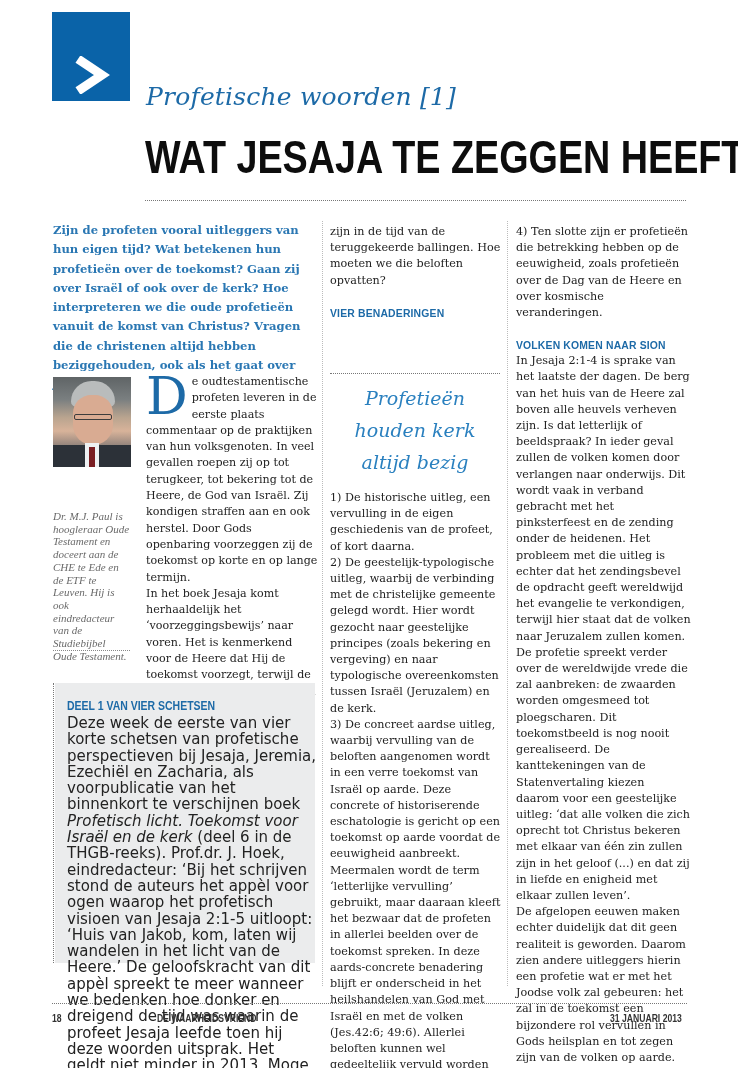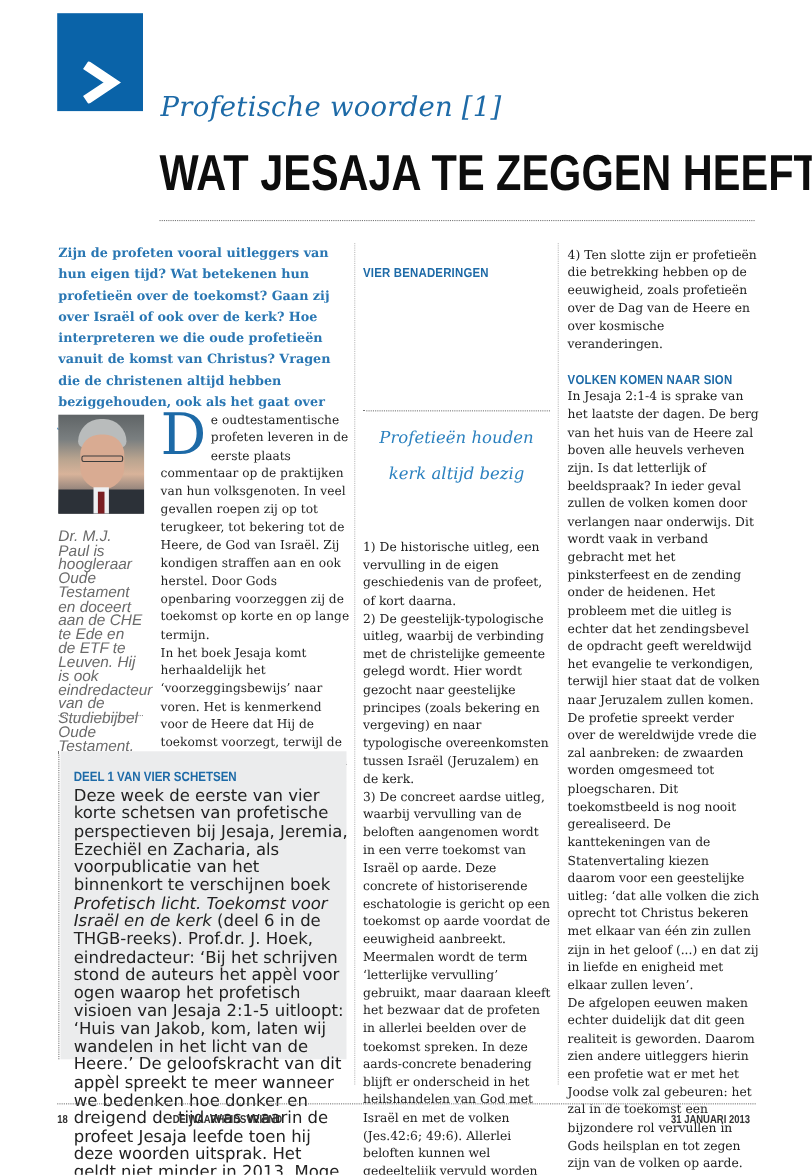--- a/index.html
+++ b/index.html
@@ -15,38 +15,38 @@
   .col { position: absolute; font-size: 11.2px; line-height: 16.2px; color: #222; }
   .lead { position: absolute; left: 53px; top: 221px; width: 268px; font-family: "DejaVu Serif", serif; font-weight: 700; font-size: 11.6px; line-height: 19.3px; color: #2a77b3; }
 
   .photo { position: absolute; left: 53px; top: 377px; width: 78px; height: 90px; background: linear-gradient(180deg,#5f6466 0%,#7a7f80 25%,#b9a48f 45%,#d8b39a 60%,#6d6a6b 85%,#2e3237 100%); overflow: hidden; }
   .photo .hair { position: absolute; left: 18px; top: 4px; width: 44px; height: 26px; border-radius: 22px 22px 6px 6px; background: #b9bcbc; }
   .photo .face { position: absolute; left: 20px; top: 18px; width: 40px; height: 50px; border-radius: 20px 20px 22px 22px; background: #d9ab92; }
   .photo .glasses { position: absolute; left: 21px; top: 37px; width: 38px; height: 6px; border: 1.5px solid #3c3c3c; border-radius: 2px; }
   .photo .suit { position: absolute; left: 0; top: 68px; width: 78px; height: 22px; background: #2c3138; }
   .photo .shirt { position: absolute; left: 32px; top: 66px; width: 14px; height: 24px; background: #eef0f2; }
   .photo .tie { position: absolute; left: 36px; top: 70px; width: 6px; height: 20px; background: #7a1e22; }
-  .caption { position: absolute; left: 53px; top: 481px; width: 78px; font-family: Liberation Sans, sans-serif; font-style: italic; font-size: 14px; line-height: 12.7px; color: #6a6a6a; }
+  .caption { position: absolute; left: 53px; top: 510px; width: 78px; font-family: Liberation Serif, serif; font-style: italic; font-size: 11px; line-height: 12.7px; color: #6a6a6a; }
   .caption-rule { position: absolute; left: 53px; top: 650px; width: 77px; border-top: 1px dotted #888; }
 
   .body1 { left: 146px; top: 374px; width: 172px; font-size: 11.1px; line-height: 16.3px; }
   .dropcap { float: left; font-size: 52px; line-height: 42px; color: #1d6aa7; margin: 1px 4px 0 0; font-family: "DejaVu Serif", serif; }
 
   .infobox { position: absolute; left: 55px; top: 683px; width: 260px; height: 280px; background: #ebeced; }
   .infobox-dots { position: absolute; left: 53px; top: 683px; height: 280px; border-left: 1px dotted #777; }
   .infobox-title { position: absolute; left: 67px; top: 699px; font-family: "Liberation Sans", sans-serif; font-weight: 700; font-size: 12.2px; color: #1d6aa7; transform: scaleX(0.86); transform-origin: left top; white-space: nowrap; }
   .infobox-text { position: absolute; left: 67px; top: 715px; width: 250px; font-family: "DejaVu Sans", sans-serif; font-size: 15px; line-height: 16.3px; color: #222; }
   .infobox-text i { font-style: italic; }
 
   .sep-dots { position: absolute; border-left: 1px dotted #bbb; }
 
   .col2 { left: 330px; top: 224px; width: 172px; }
   .sub { font-family: "Liberation Sans", sans-serif; font-weight: 700; font-size: 11.8px; color: #1d6aa7; letter-spacing: 0.2px; transform: scaleX(0.88); transform-origin: left top; white-space: nowrap; display: block; height: 16px; }
   .quote-rule { position: absolute; left: 330px; top: 373px; width: 170px; border-top: 1px dotted #777; }
-  .pullquote { position: absolute; left: 330px; top: 382px; width: 170px; text-align: center; font-family: "DejaVu Serif", serif; font-style: italic; font-size: 15px; line-height: 32px; color: #2a80bf; }
+  .pullquote { position: absolute; left: 330px; top: 382px; width: 170px; text-align: center; font-family: "DejaVu Serif", serif; font-style: italic; font-size: 19px; line-height: 32px; color: #2a80bf; }
   .col2b { left: 330px; top: 490px; width: 172px; }
 
   .col3 { left: 516px; top: 224px; width: 175px; }
 
   .rule-bottom { position: absolute; left: 52px; top: 1003px; width: 635px; border-top: 1px dotted #777; }
   .footer { position: absolute; top: 1012px; font-family: "Liberation Sans", sans-serif; font-weight: 700; font-size: 10.5px; color: #333; transform: scaleX(0.82); transform-origin: left top; white-space: nowrap; }
   .f-page { left: 52px; }
   .f-mag { left: 157px; }
   .f-date { left: 610px; }
 
@@ -86,20 +86,21 @@
 
 <div class="infobox"></div>
 <div class="infobox-dots"></div>
 <div class="infobox-title">DEEL 1 VAN VIER SCHETSEN</div>
 <p class="infobox-text"><span>Deze week de eerste van vier korte schetsen van profetische perspectieven bij Jesaja, Jeremia, Ezechiël en Zacharia, als voorpublicatie van het binnenkort te verschijnen boek </span><i>Profetisch licht. Toekomst voor Israël en de kerk</i><span> (deel 6 in de THGB-reeks). Prof.dr. J. Hoek, eindredacteur: ‘Bij het schrijven stond de auteurs het appèl voor ogen waarop het profetisch visioen van Jesaja 2:1-5 uitloopt: ‘Huis van Jakob, kom, laten wij wandelen in het licht van de Heere.’ De geloofskracht van dit appèl spreekt te meer wanneer we bedenken hoe donker en dreigend de tijd was waarin de profeet Jesaja leefde toen hij deze woorden uitsprak. Het geldt niet minder in 2013. Moge Joden en heidenen verenigd worden in de hoop op de God en Vader van Jezus Christus en in de wandel in Zijn licht.’</span></p>
 
 <div class="sep-dots" style="left:322px; top:221px; height:765px;"></div>
 <div class="sep-dots" style="left:507px; top:221px; height:765px;"></div>
 
 <div class="col col2">
+  <p>zijn in de tijd van de teruggekeerde ballingen. Hoe moeten we die beloften opvatten?</p>
   <div class="gap"></div>
   <span class="sub">VIER BENADERINGEN</span>
 </div>
 <div class="quote-rule"></div>
 <div class="pullquote">Profetieën houden kerk altijd bezig</div>
 <div class="col col2b">
   <p>1) De historische uitleg, een vervulling in de eigen geschiedenis van de profeet, of kort daarna.</p>
   <p>2) De geestelijk-typologische uitleg, waarbij de verbinding met de christelijke gemeente gelegd wordt. Hier wordt gezocht naar geestelijke principes (zoals bekering en vergeving) en naar typologische overeenkomsten tussen Israël (Jeruzalem) en de kerk.</p>
   <p>3) De concreet aardse uitleg, waarbij vervulling van de beloften aangenomen wordt in een verre toekomst van Israël op aarde. Deze concrete of historiserende eschatologie is gericht op een toekomst op aarde voordat de eeuwigheid aanbreekt. Meermalen wordt de term ‘letterlijke vervulling’ gebruikt, maar daaraan kleeft het bezwaar dat de profeten in allerlei beelden over de toekomst spreken. In deze aards-concrete benadering blijft er onderscheid in het heilshandelen van God met Israël en met de volken (Jes.42:6; 49:6). Allerlei beloften kunnen wel gedeeltelijk vervuld worden in de kerk, maar er is ook nog een toekomstige geestelijke herleving van Israël.</p>
 </div>

